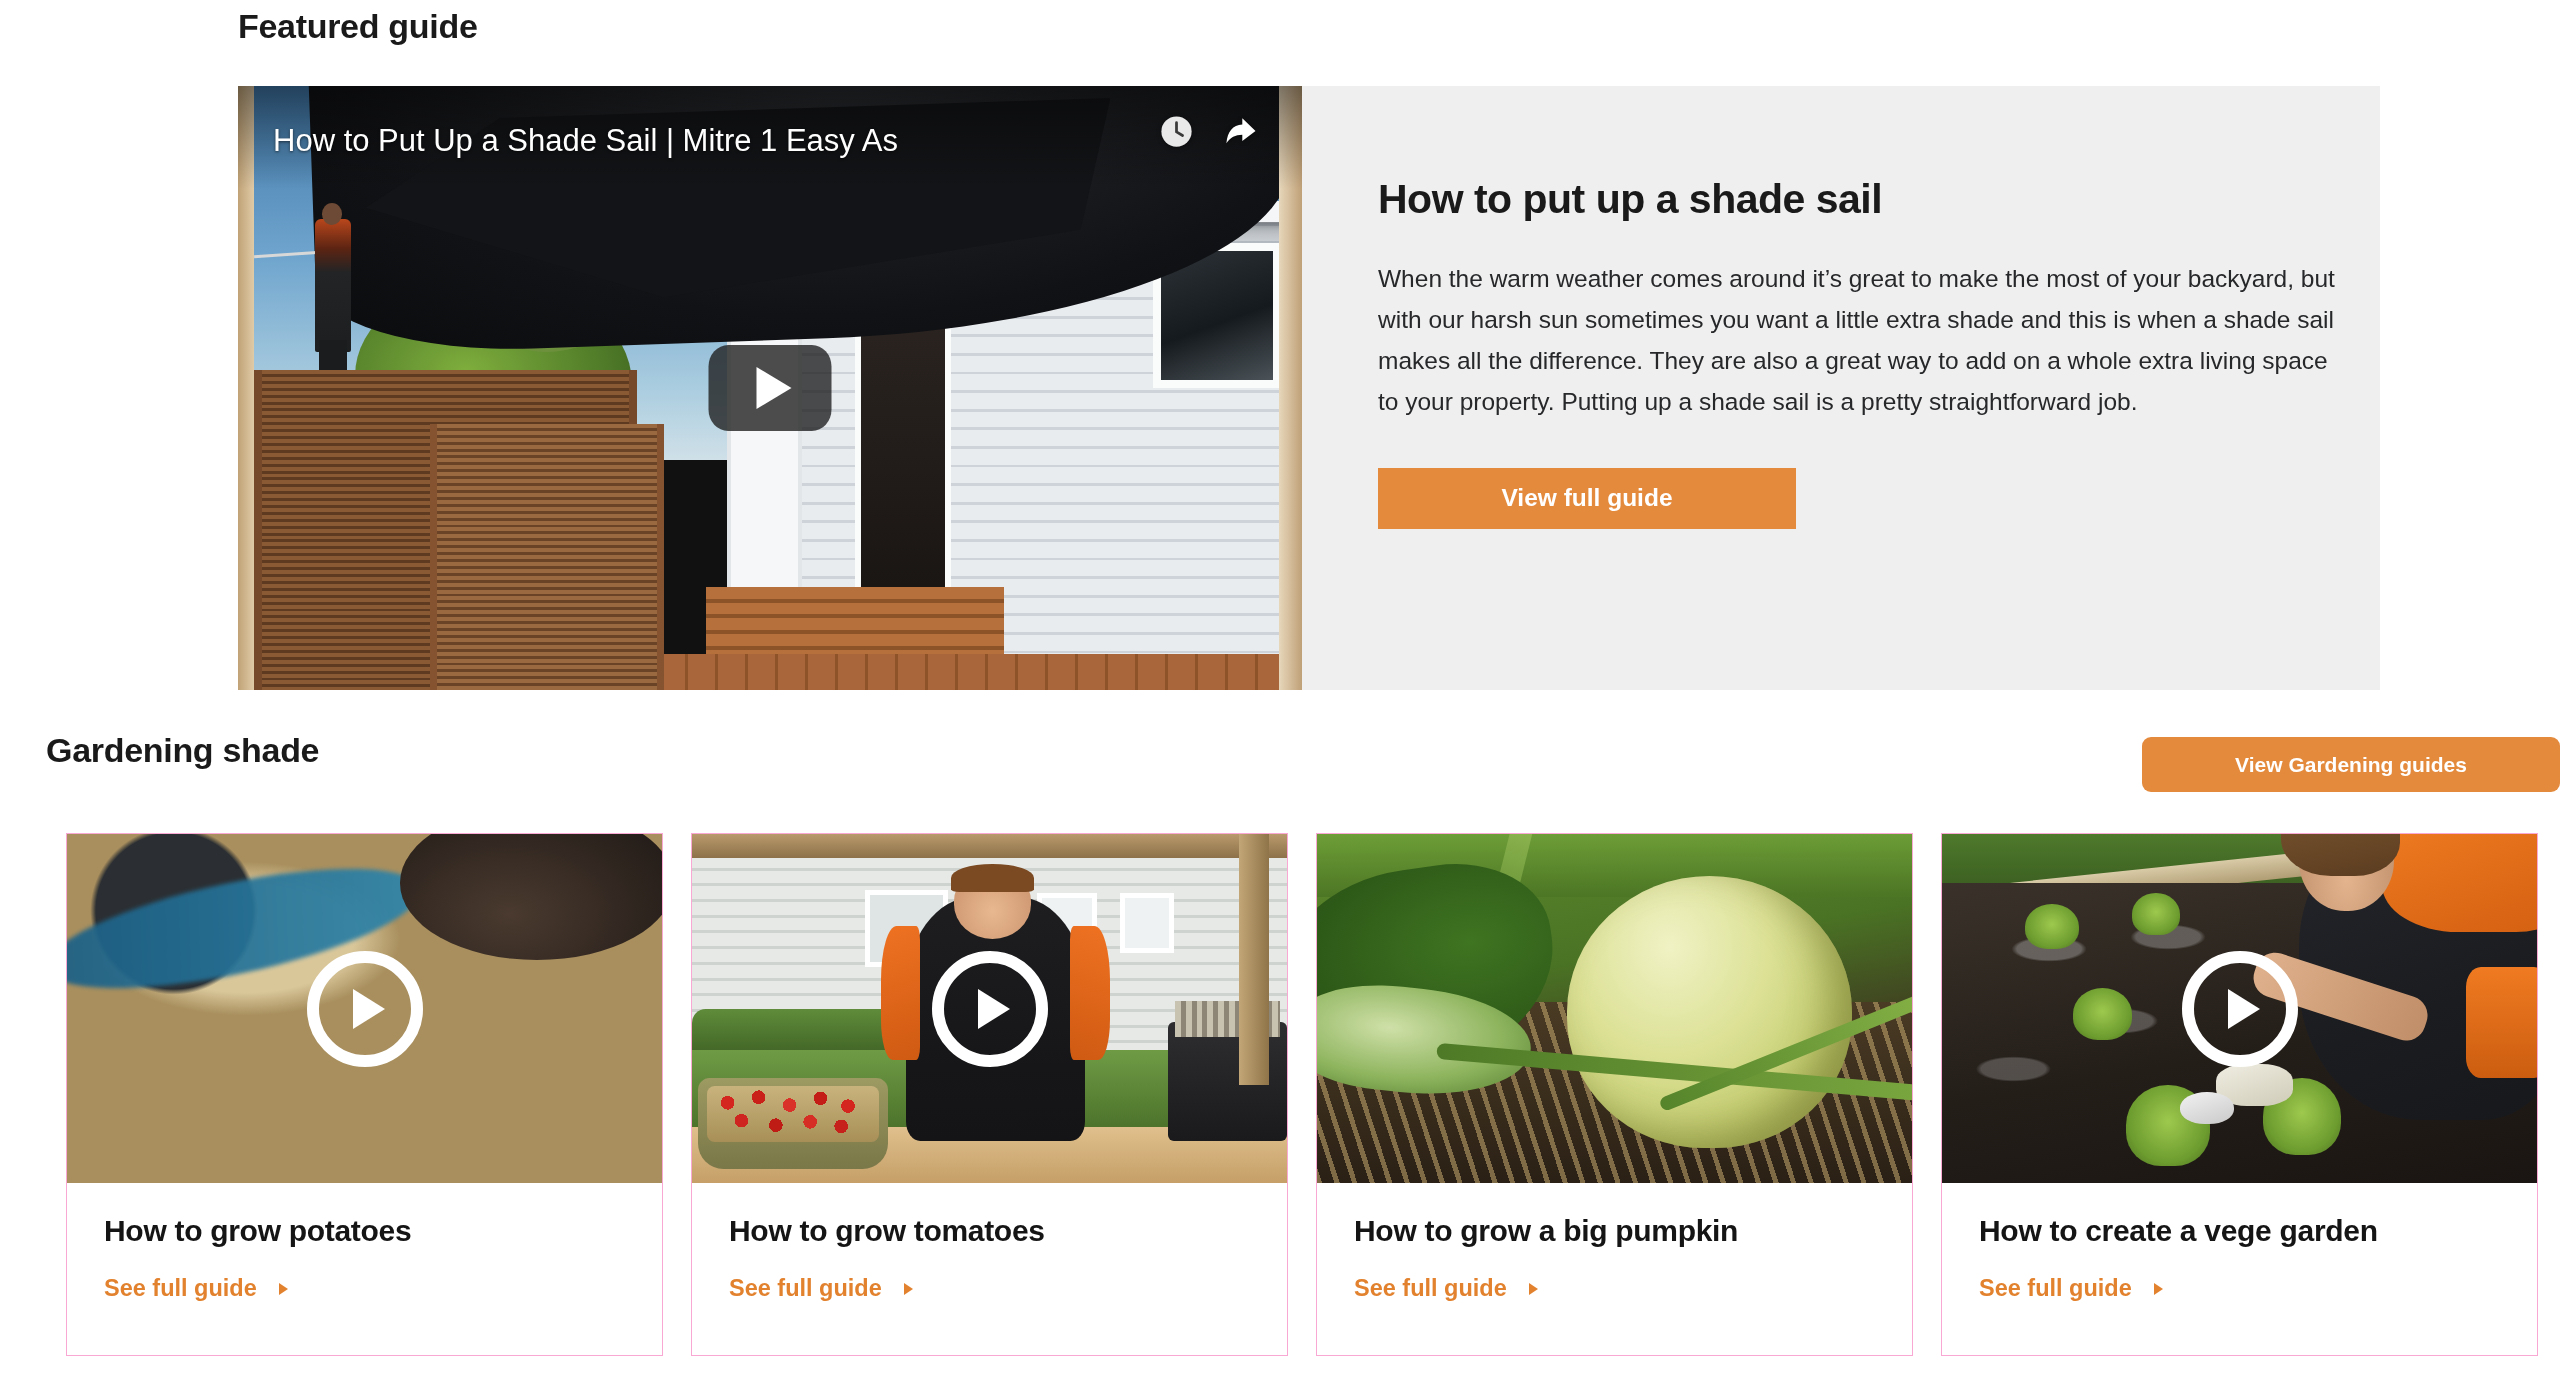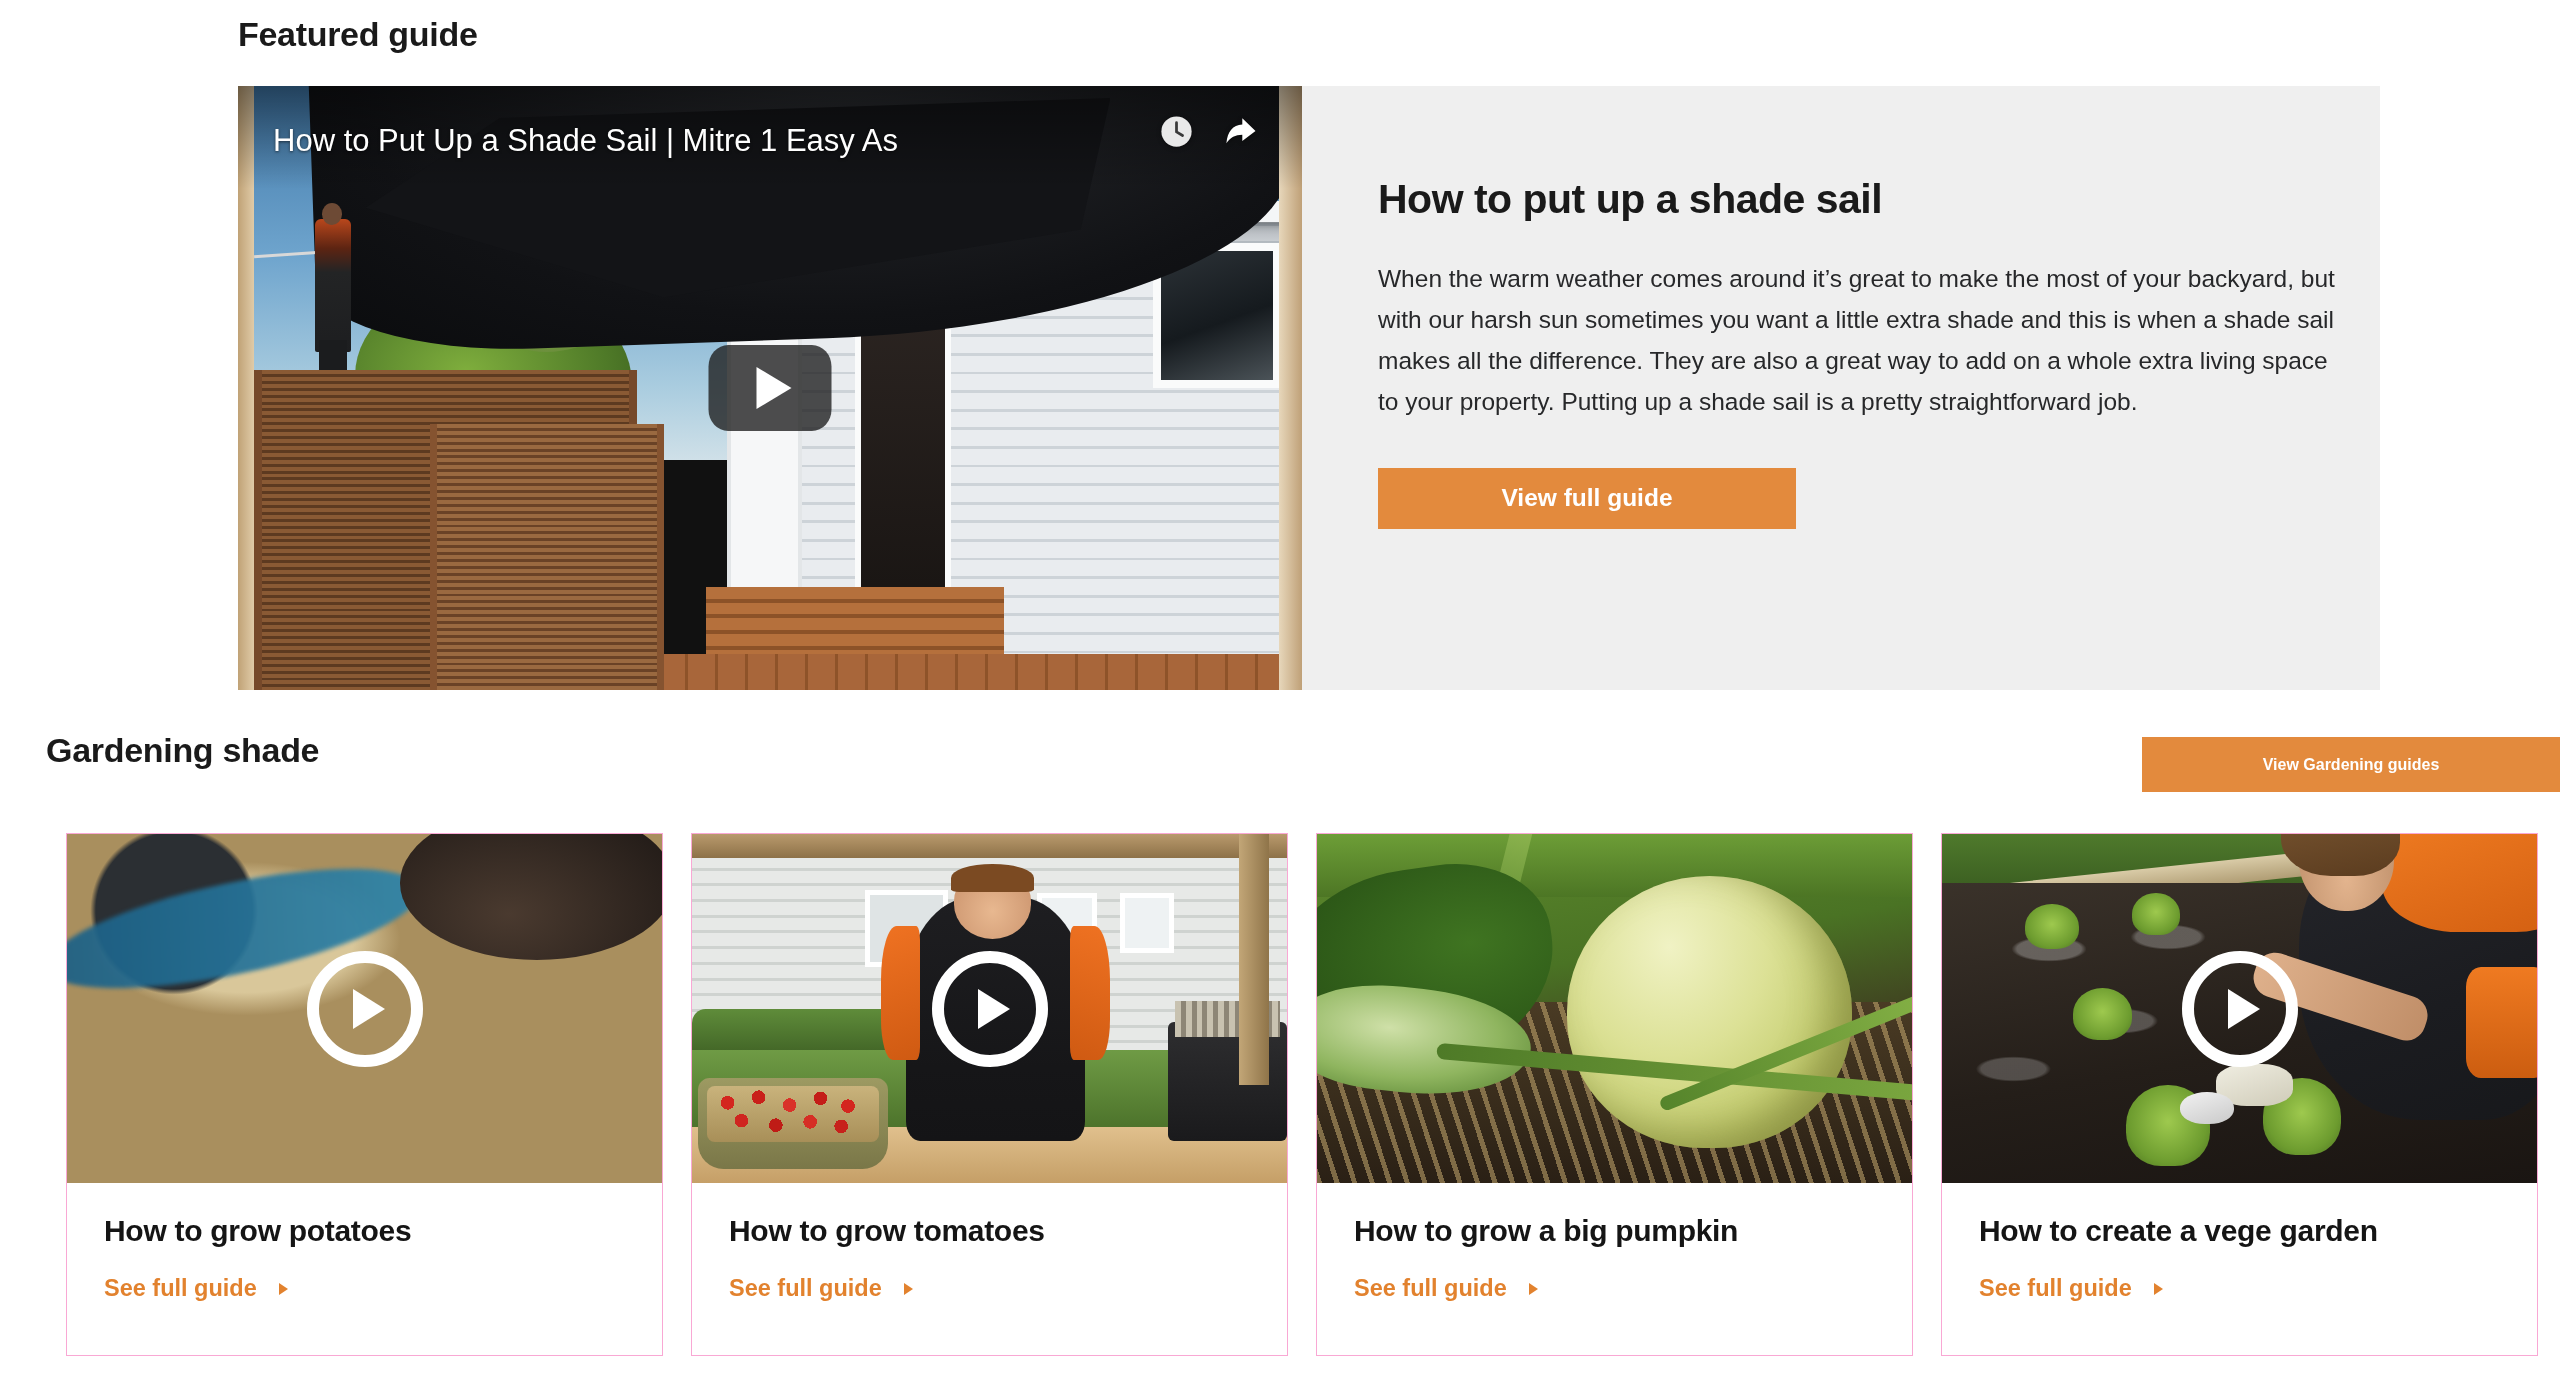--- a/index.html
+++ b/index.html
@@ -11,21 +11,21 @@
     background: #ffffff;
     font-family: "Liberation Sans", sans-serif;
     overflow: hidden;
   }
 
   .page { position: relative; width: 2576px; height: 1386px; background:#fff; }
 
   
   .featured-heading {
     position: absolute;
-    left: 238px; top: 15px;
+    left: 238px; top: 7px;
     font-size: 34px;
     font-weight: bold;
     color: #1a1a1a;
     letter-spacing: -0.3px;
   }
 
   .featured-panel {
     position: absolute;
     left: 238px; top: 86px;
     width: 2142px; height: 604px;
@@ -234,21 +234,22 @@
     left: 46px; top: 731px;
     font-size: 34px;
     font-weight: bold;
     color: #1a1a1a;
     letter-spacing: -0.3px;
   }
   .btn-view-gardening {
     position:absolute;
     left: 2142px; top: 737px;
     width: 418px; height: 55px;
-    font-size: 16px;
+    font-size: 21px;
+    border-radius: 9px;
   }
 
   .cards {
     position:absolute;
     left: 66px; top: 833px;
     width: 2495px;
     display:flex;
     gap: 28px;
   }
   .card {

